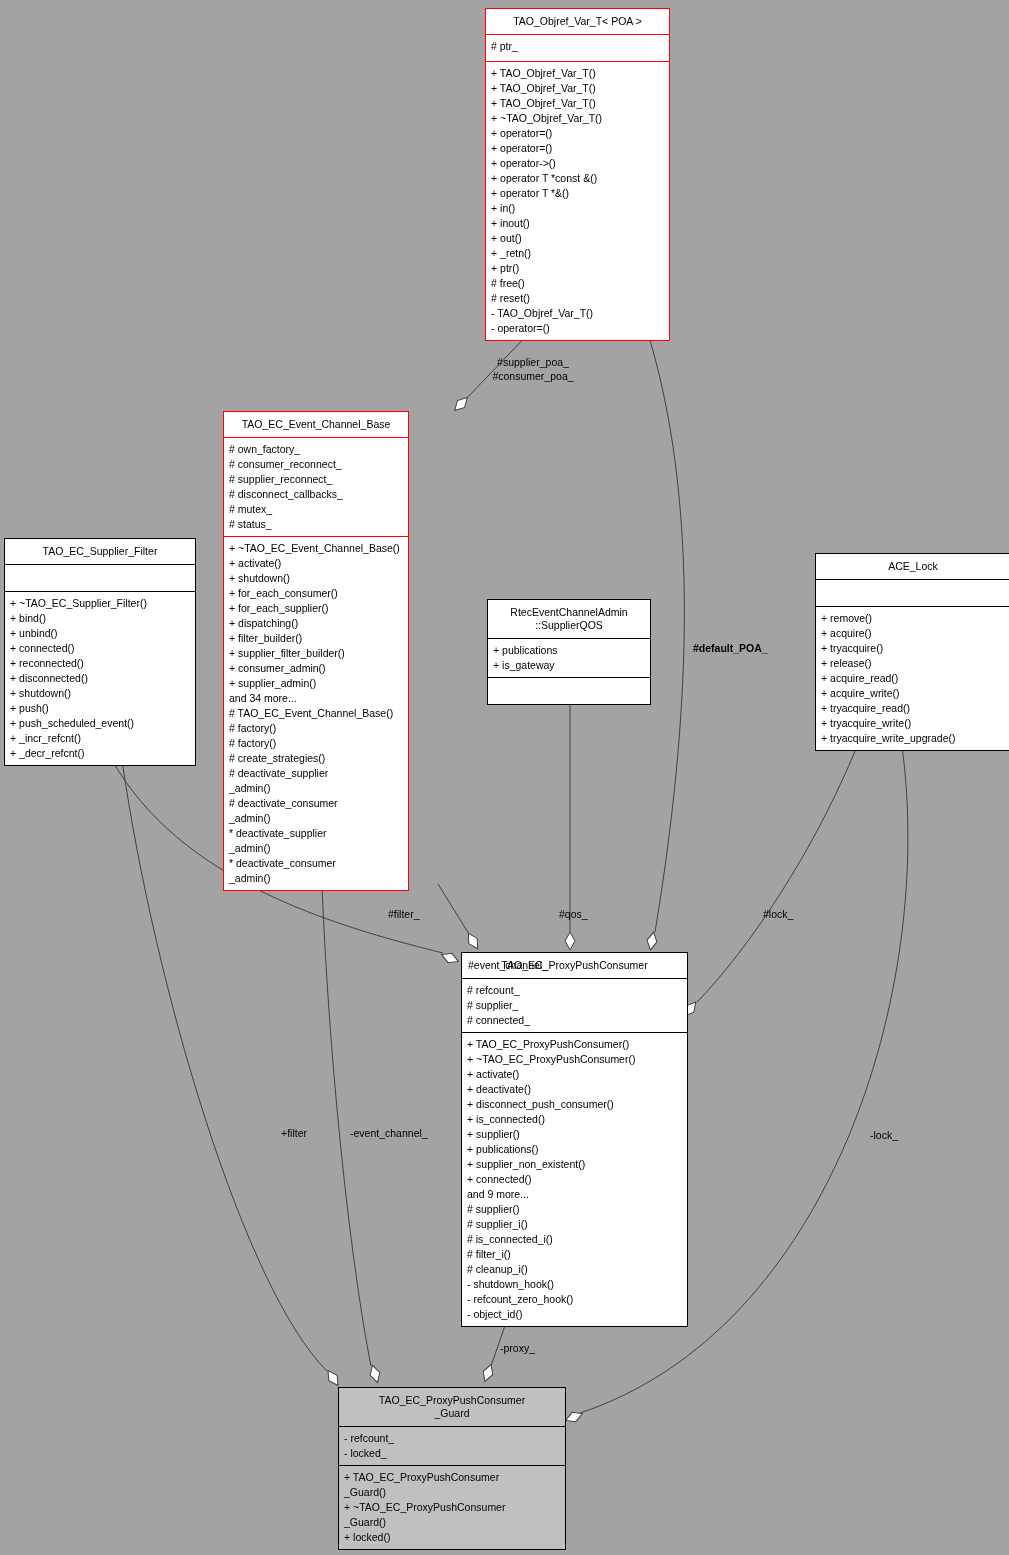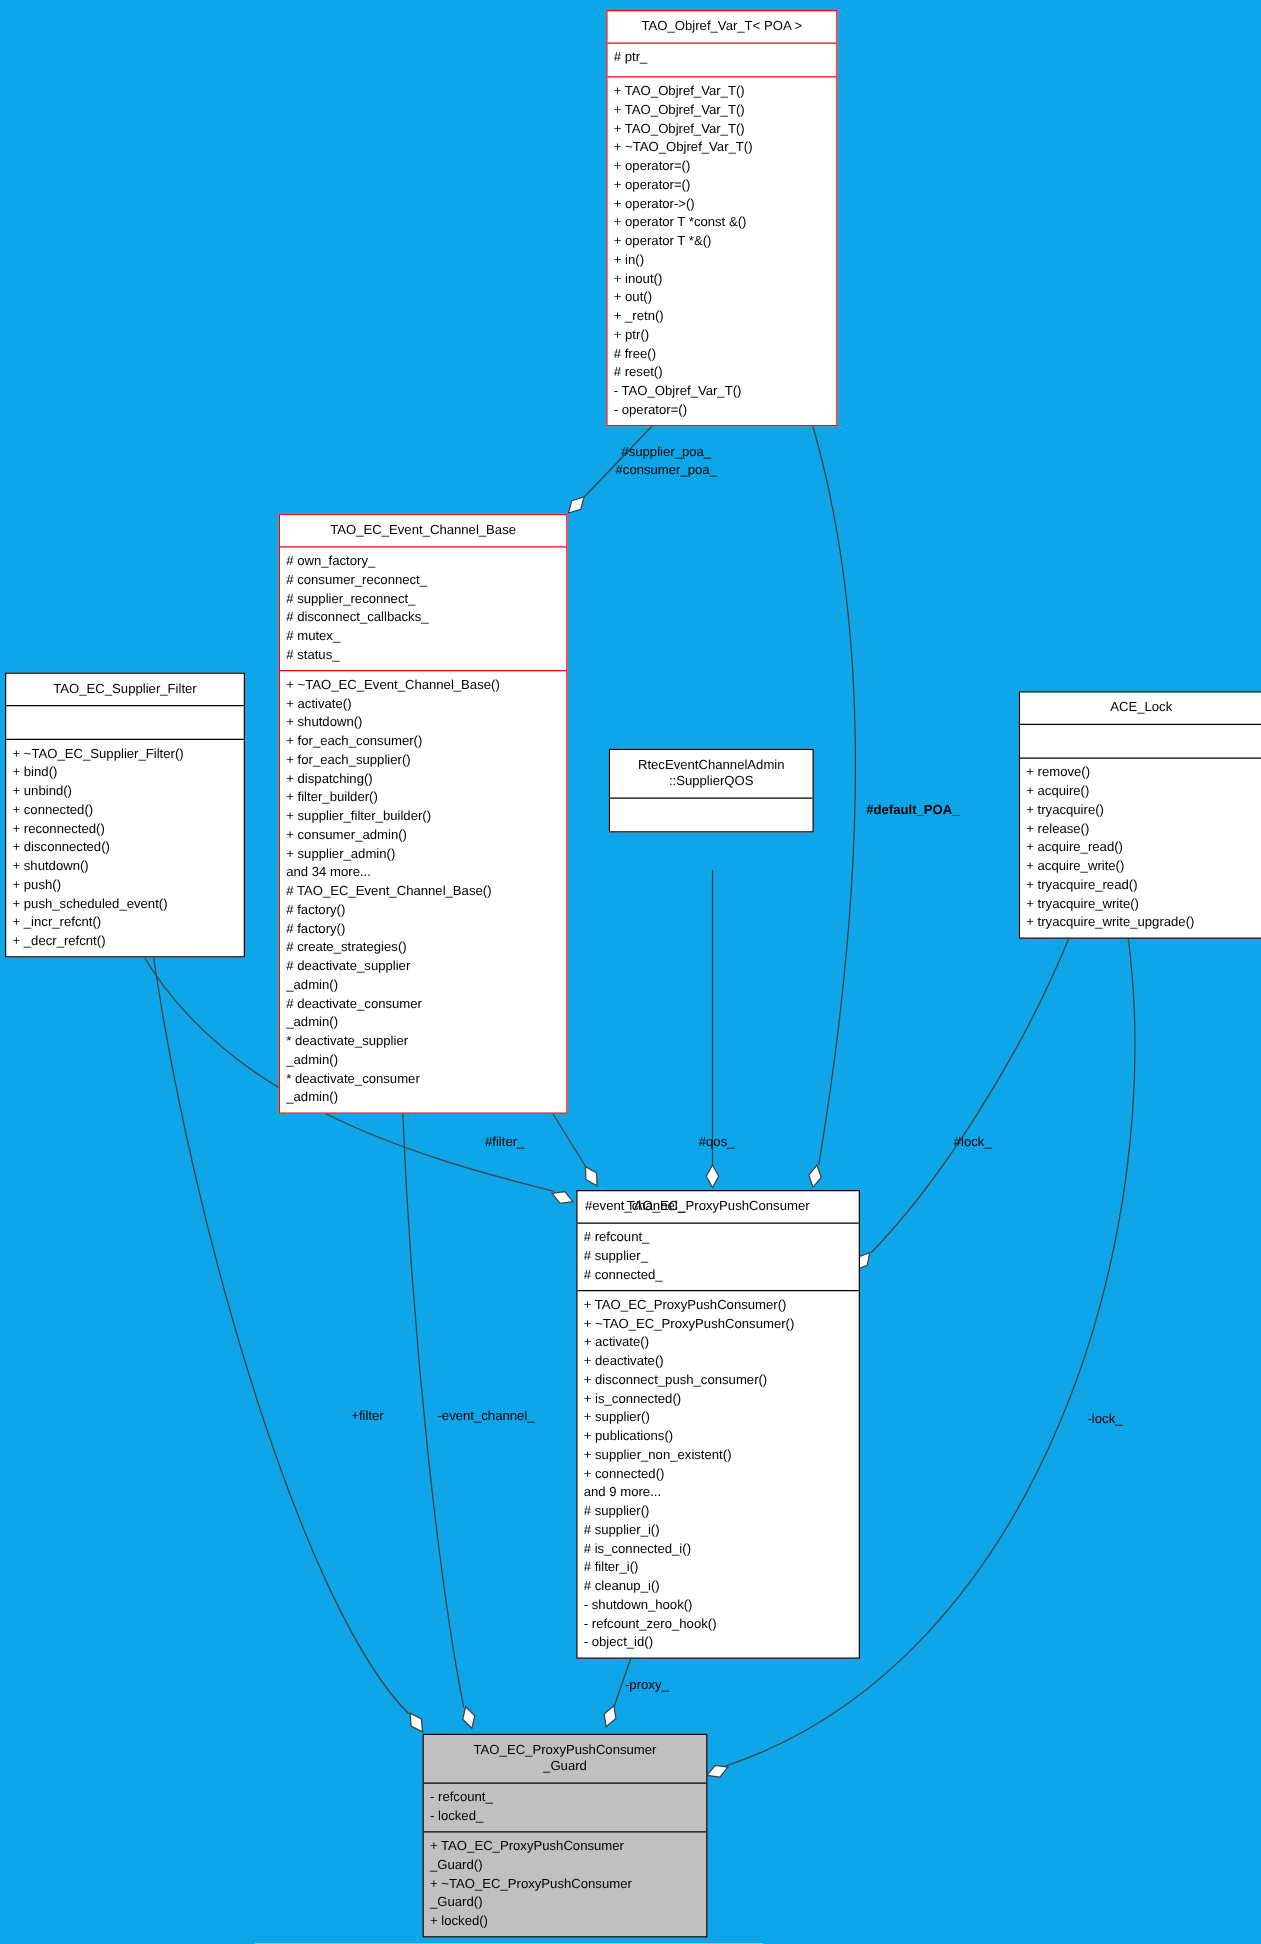--- a/index.html
+++ b/index.html
@@ -1,17 +1,17 @@
 <!DOCTYPE html>
 <html><head>
 <meta charset="utf-8">
 <style>
   html,body{margin:0;padding:0;background:#ffffff;}
   body{font-family:"Liberation Sans","DejaVu Sans",sans-serif;}
-  #canvas{position:relative;width:1009px;height:1555px;background:#0ea5e9;overflow:hidden;}
+  #canvas{position:relative;width:1009px;height:1555px;background:#a3a3a3;overflow:hidden;}
   #edges{position:absolute;left:0;top:0;z-index:0;}
   .cls{position:absolute;z-index:1;background:#ffffff;border:1px solid #000000;box-sizing:border-box;font-size:10.5px;color:#000000;}
   .cls.red{border:1px solid #ff0000;}
   .cls.red .cls-title,.cls.red .sec{border-color:#ff0000;}
   .cls.gray{background:#c0c0c0;}
   .cls-title{text-align:center;padding:6px 2px;line-height:13px;white-space:pre-line;}
   .sec{border-top:1px solid #000000;padding:4px 2px 4px 5px;line-height:15px;min-height:18px;}
   .sec div{white-space:pre;}
   .edge-label{position:absolute;z-index:2;font-size:10.5px;line-height:14px;color:#000000;white-space:pre-line;}
   .center{text-align:center;}
@@ -68,21 +68,21 @@
         <div>+ out()</div>
         <div>+ _retn()</div>
         <div>+ ptr()</div>
         <div># free()</div>
         <div># reset()</div>
         <div>- TAO_Objref_Var_T()</div>
         <div>- operator=()</div>
       </div>
   </div>
 
-  <div class="cls red" style="left:223px;top:411px;width:231px;">
+  <div class="cls red" style="left:223px;top:411px;width:186px;">
     <div class="cls-title">TAO_EC_Event_Channel_Base</div>
     <div class="sec">
         <div># own_factory_</div>
         <div># consumer_reconnect_</div>
         <div># supplier_reconnect_</div>
         <div># disconnect_callbacks_</div>
         <div># mutex_</div>
         <div># status_</div>
       </div>
     <div class="sec">
@@ -126,20 +126,24 @@
         <div>+ push()</div>
         <div>+ push_scheduled_event()</div>
         <div>+ _incr_refcnt()</div>
         <div>+ _decr_refcnt()</div>
       </div>
   </div>
 
   <div class="cls" style="left:487px;top:599px;width:164px;">
     <div class="cls-title">RtecEventChannelAdmin
 ::SupplierQOS</div>
+    <div class="sec">
+        <div>+ publications</div>
+        <div>+ is_gateway</div>
+      </div>
     <div class="sec"></div>
   </div>
 
   <div class="cls" style="left:815px;top:553px;width:196px;">
     <div class="cls-title">ACE_Lock</div>
     <div class="sec"></div>
     <div class="sec">
         <div>+ remove()</div>
         <div>+ acquire()</div>
         <div>+ tryacquire()</div>

